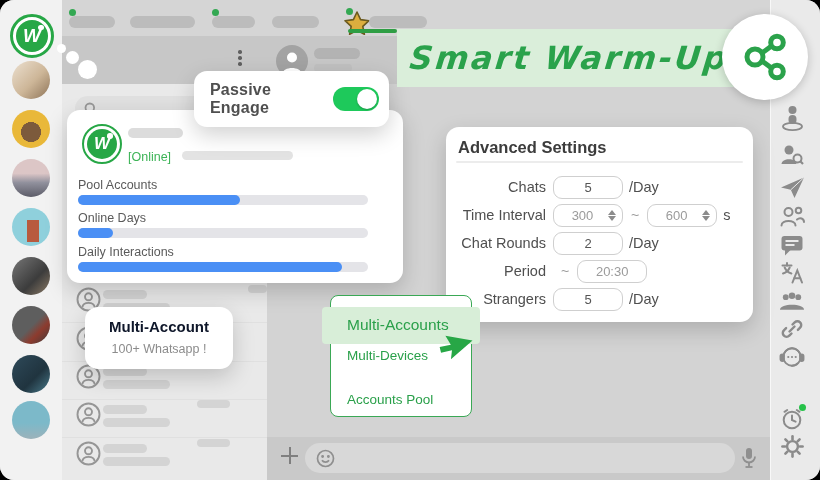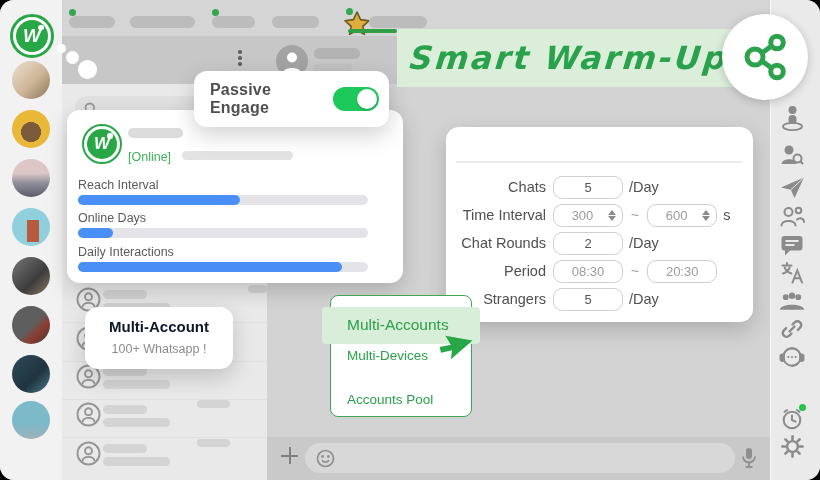--- a/index.html
+++ b/index.html
@@ -360,21 +360,21 @@
   </div>
 
   <div class="abs card profile-card">
     <div class="abs wlogo" style="left:15px;top:14px;width:40px;height:40px;border-width:2.5px;">
       <div class="inner" style="font-size:17px;">W</div>
     </div>
     <div class="gpill" style="left:61px;top:18px;width:55px;height:10px;"></div>
     <div class="online" style="left:61px;top:40px;">[Online]</div>
     <div class="gpill" style="left:115px;top:41px;width:111px;height:9px;background:#e3e3e3;"></div>
 
-    <div class="plabel" style="left:11px;top:68px;">Reach Interval</div>
+    <div class="plabel" style="left:11px;top:68px;">Pool Accounts</div>
     <div class="ptrack" style="left:11px;top:85px;">
       <div class="pfill" style="width: 56%;"></div>
     </div>
     <div class="plabel" style="left:11px;top:101px;">Online Days</div>
     <div class="ptrack" style="left:11px;top:118px;">
       <div class="pfill" style="width: 12%;"></div>
     </div>
     <div class="plabel" style="left:11px;top:135px;">Daily Interactions</div>
     <div class="ptrack" style="left:11px;top:152px;">
       <div class="pfill" style="width: 91%;"></div>
@@ -397,20 +397,21 @@
           <circle cx="14" cy="24" r="8"></circle>
           <circle cx="36" cy="9.5" r="6.3"></circle>
           <circle cx="36" cy="38.5" r="6.3"></circle>
           <line x1="21" y1="20" x2="30.5" y2="13"></line>
           <line x1="21" y1="28" x2="30.5" y2="35"></line>
         </svg>
     </span>
   </div>
 
   <div class="abs card adv-panel">
+    <div class="adv-title">Advanced Settings</div>
     <div class="adv-div"></div>
     <div class="adv-rows">
       <div class="adv-row">
         <span class="adv-label">Chats</span>
         <span class="iwrap">
             <input class="adv-input" value="5" style="">
           </span>
         <span class="unit">/Day</span>
       </div>
       <div class="adv-row">
@@ -434,23 +435,20 @@
       </div>
       <div class="adv-row">
         <span class="adv-label">Chat Rounds</span>
         <span class="iwrap">
             <input class="adv-input" value="2" style="">
           </span>
         <span class="unit">/Day</span>
       </div>
       <div class="adv-row">
         <span class="adv-label">Period</span>
-        <span class="iwrap">
-            <input class="adv-input muted" value="08:30" style="">
-          </span>
         <span class="tilde">~</span>
         <span class="iwrap">
             <input class="adv-input muted" value="20:30" style="">
           </span>
       </div>
       <div class="adv-row">
         <span class="adv-label">Strangers</span>
         <span class="iwrap">
             <input class="adv-input" value="5" style="">
           </span>

